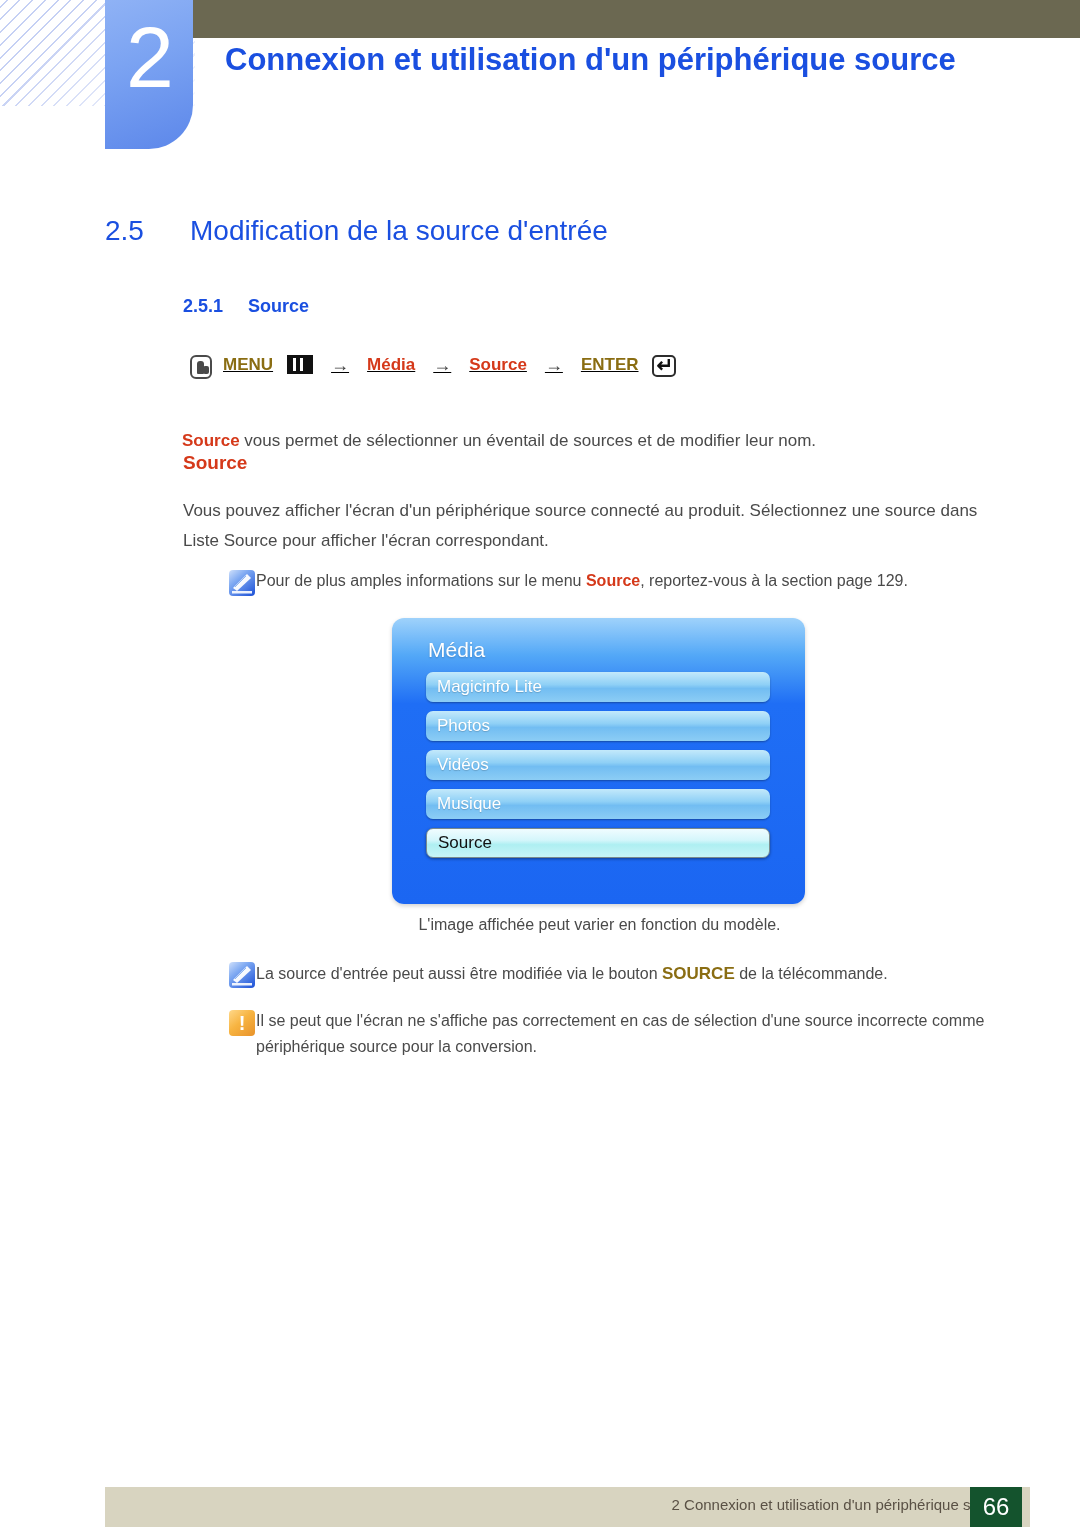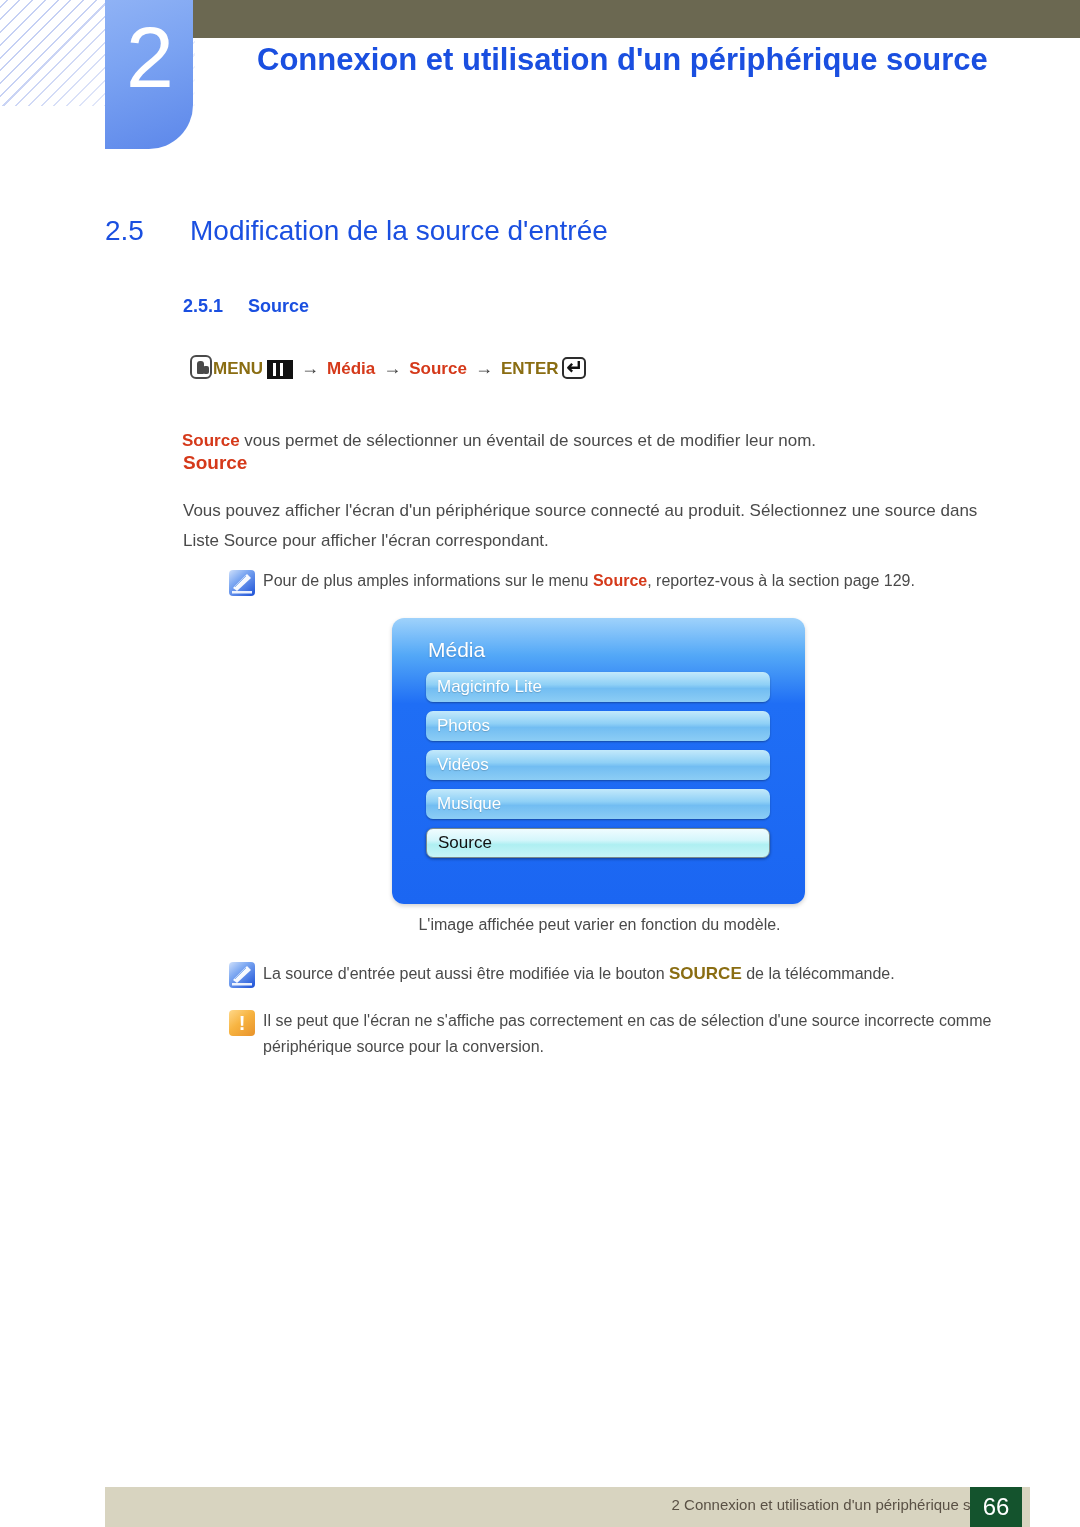--- a/index.html
+++ b/index.html
@@ -36,43 +36,43 @@
     position: absolute; left: 0; top: 14px; width: 88px;
     text-align: center;
     font-size: 86px; font-weight: 400; color: #ffffff;
     line-height: 1;
     letter-spacing: -2px;
   }
   .chapter-title {
     position: absolute; left: 225px; top: 40px; width: 760px;
     font-size: 31px; font-weight: bold; color: #1a4fe0;
     line-height: 1.32;
-    margin-left: 32px;
   }
 
   
   .h-sec {
     position: absolute; left: 105px; top: 215px;
     font-size: 28px; font-weight: normal; color: #1a4fe0;
     white-space: nowrap;
   }
   .h-sec .num { display:inline-block; width: 85px; }
   .h-sub {
     position: absolute; left: 183px; top: 296px;
     font-size: 18px; font-weight: bold; color: #1a4fe0;
     white-space: nowrap;
   }
   .h-sub .num { display:inline-block; width: 65px; }
 
   
   .navpath {
     position: absolute; left: 190px; top: 355px;
     font-size: 17px; font-weight: bold;
-    display: flex; align-items: flex-end; gap: 0px;
+    display: flex; align-items: flex-start; gap: 10px;
     white-space: nowrap;
+    text-decoration: underline;
   }
   .navpath .gold { color: #8a6d12; }
   .navpath .red  { color: #d5391a; font-weight: bold; }
   .navpath .arrow { color: #3a3a3a; font-weight: normal; margin: 0 8px; font-size: 18px; }
 
   .ico-hand {
     display:inline-block; width: 22px; height: 24px;
     border: 2px solid #4a4a4a; border-radius: 6px;
     position: relative; vertical-align: middle; margin-right: 1px;
     background: #fff;
@@ -116,21 +116,21 @@
   .p .hl { color: #d5391a; font-weight: bold; }
 
   .p-intro { left: 182px; top: 398px; width: 800px; margin-top: 28px; }
   .h-source {
     position:absolute; left: 183px; top: 452px;
     font-size: 19px; font-weight: bold; color: #d5391a;
   }
   .p-desc { left: 183px; top: 496px; width: 810px; }
 
   
-  .note { position: absolute; display: flex; gap: 8px; align-items: flex-start; padding-left: 41px; }
+  .note { position: absolute; display: flex; gap: 1px; align-items: flex-start; padding-left: 41px; }
   .note-txt { font-size: 16px; color: #4a4a4a; line-height: 1.62; }
   .note-txt .hl { color: #d5391a; font-weight: bold; }
   .note-txt .gold { color: #8a6d12; font-weight: bold; font-size: 17px; }
 
   .ico-note {
     flex: 0 0 auto; width: 26px; height: 26px; border-radius: 4px;
     background: linear-gradient(140deg, #cfe0fb 0%, #7ea9f2 35%, #1b4fd6 100%);
     position: relative; overflow: hidden; margin-top: 2px;
   }
   .ico-note svg { position:absolute; left:0; top:0; }

